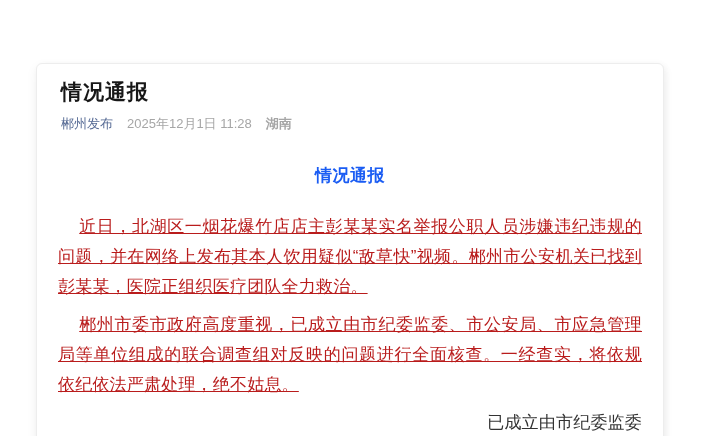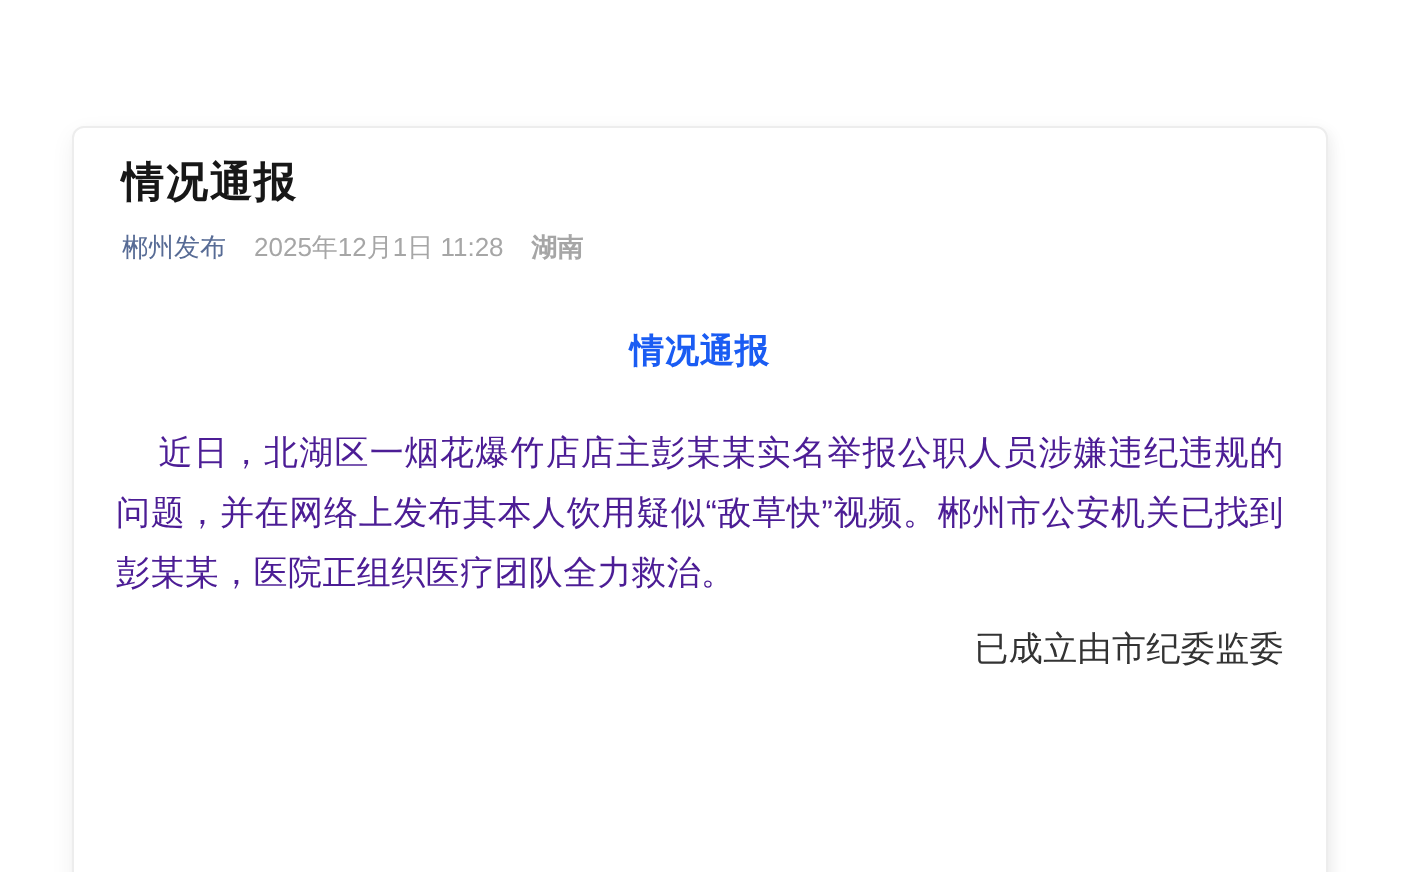--- a/index.html
+++ b/index.html
@@ -56,25 +56,26 @@
     color: #1a5cf3;
     line-height: 20px;
     letter-spacing: 0.5px;
   }
 
   .article-body { margin-top: 26px; }
 
   .article-body p {
     font-size: 17px;
     line-height: 30px;
-    color: #4c1d95;
+    color: #b91c1c;
     text-align: justify;
     text-indent: 1.25em;
     margin-bottom: 8px;
     letter-spacing: 0.2px;
+    text-decoration: underline;
   }
 
   .signature {
     margin-top: 3px;
     text-align: right;
     font-size: 17px;
     line-height: 30px;
     color: #333333;
     letter-spacing: 0.2px;
   }
@@ -93,20 +94,21 @@
         <span class="meta-datetime">2025年12月1日 11:28</span>
         <span class="meta-location">湖南</span>
       </div>
     </div>
 
     <div class="article">
       <div class="article-heading">情况通报</div>
 
       <div class="article-body">
         <p>近日，北湖区一烟花爆竹店店主彭某某实名举报公职人员涉嫌违纪违规的问题，并在网络上发布其本人饮用疑似“敌草快”视频。郴州市公安机关已找到彭某某，医院正组织医疗团队全力救治。</p>
+        <p>郴州市委市政府高度重视，已成立由市纪委监委、市公安局、市应急管理局等单位组成的联合调查组对反映的问题进行全面核查。一经查实，将依规依纪依法严肃处理，绝不姑息。</p>
       </div>
 
       <div class="signature">
         <div>已成立由市纪委监委</div>
       </div>
     </div>
 
   </div>
 </div>
 

